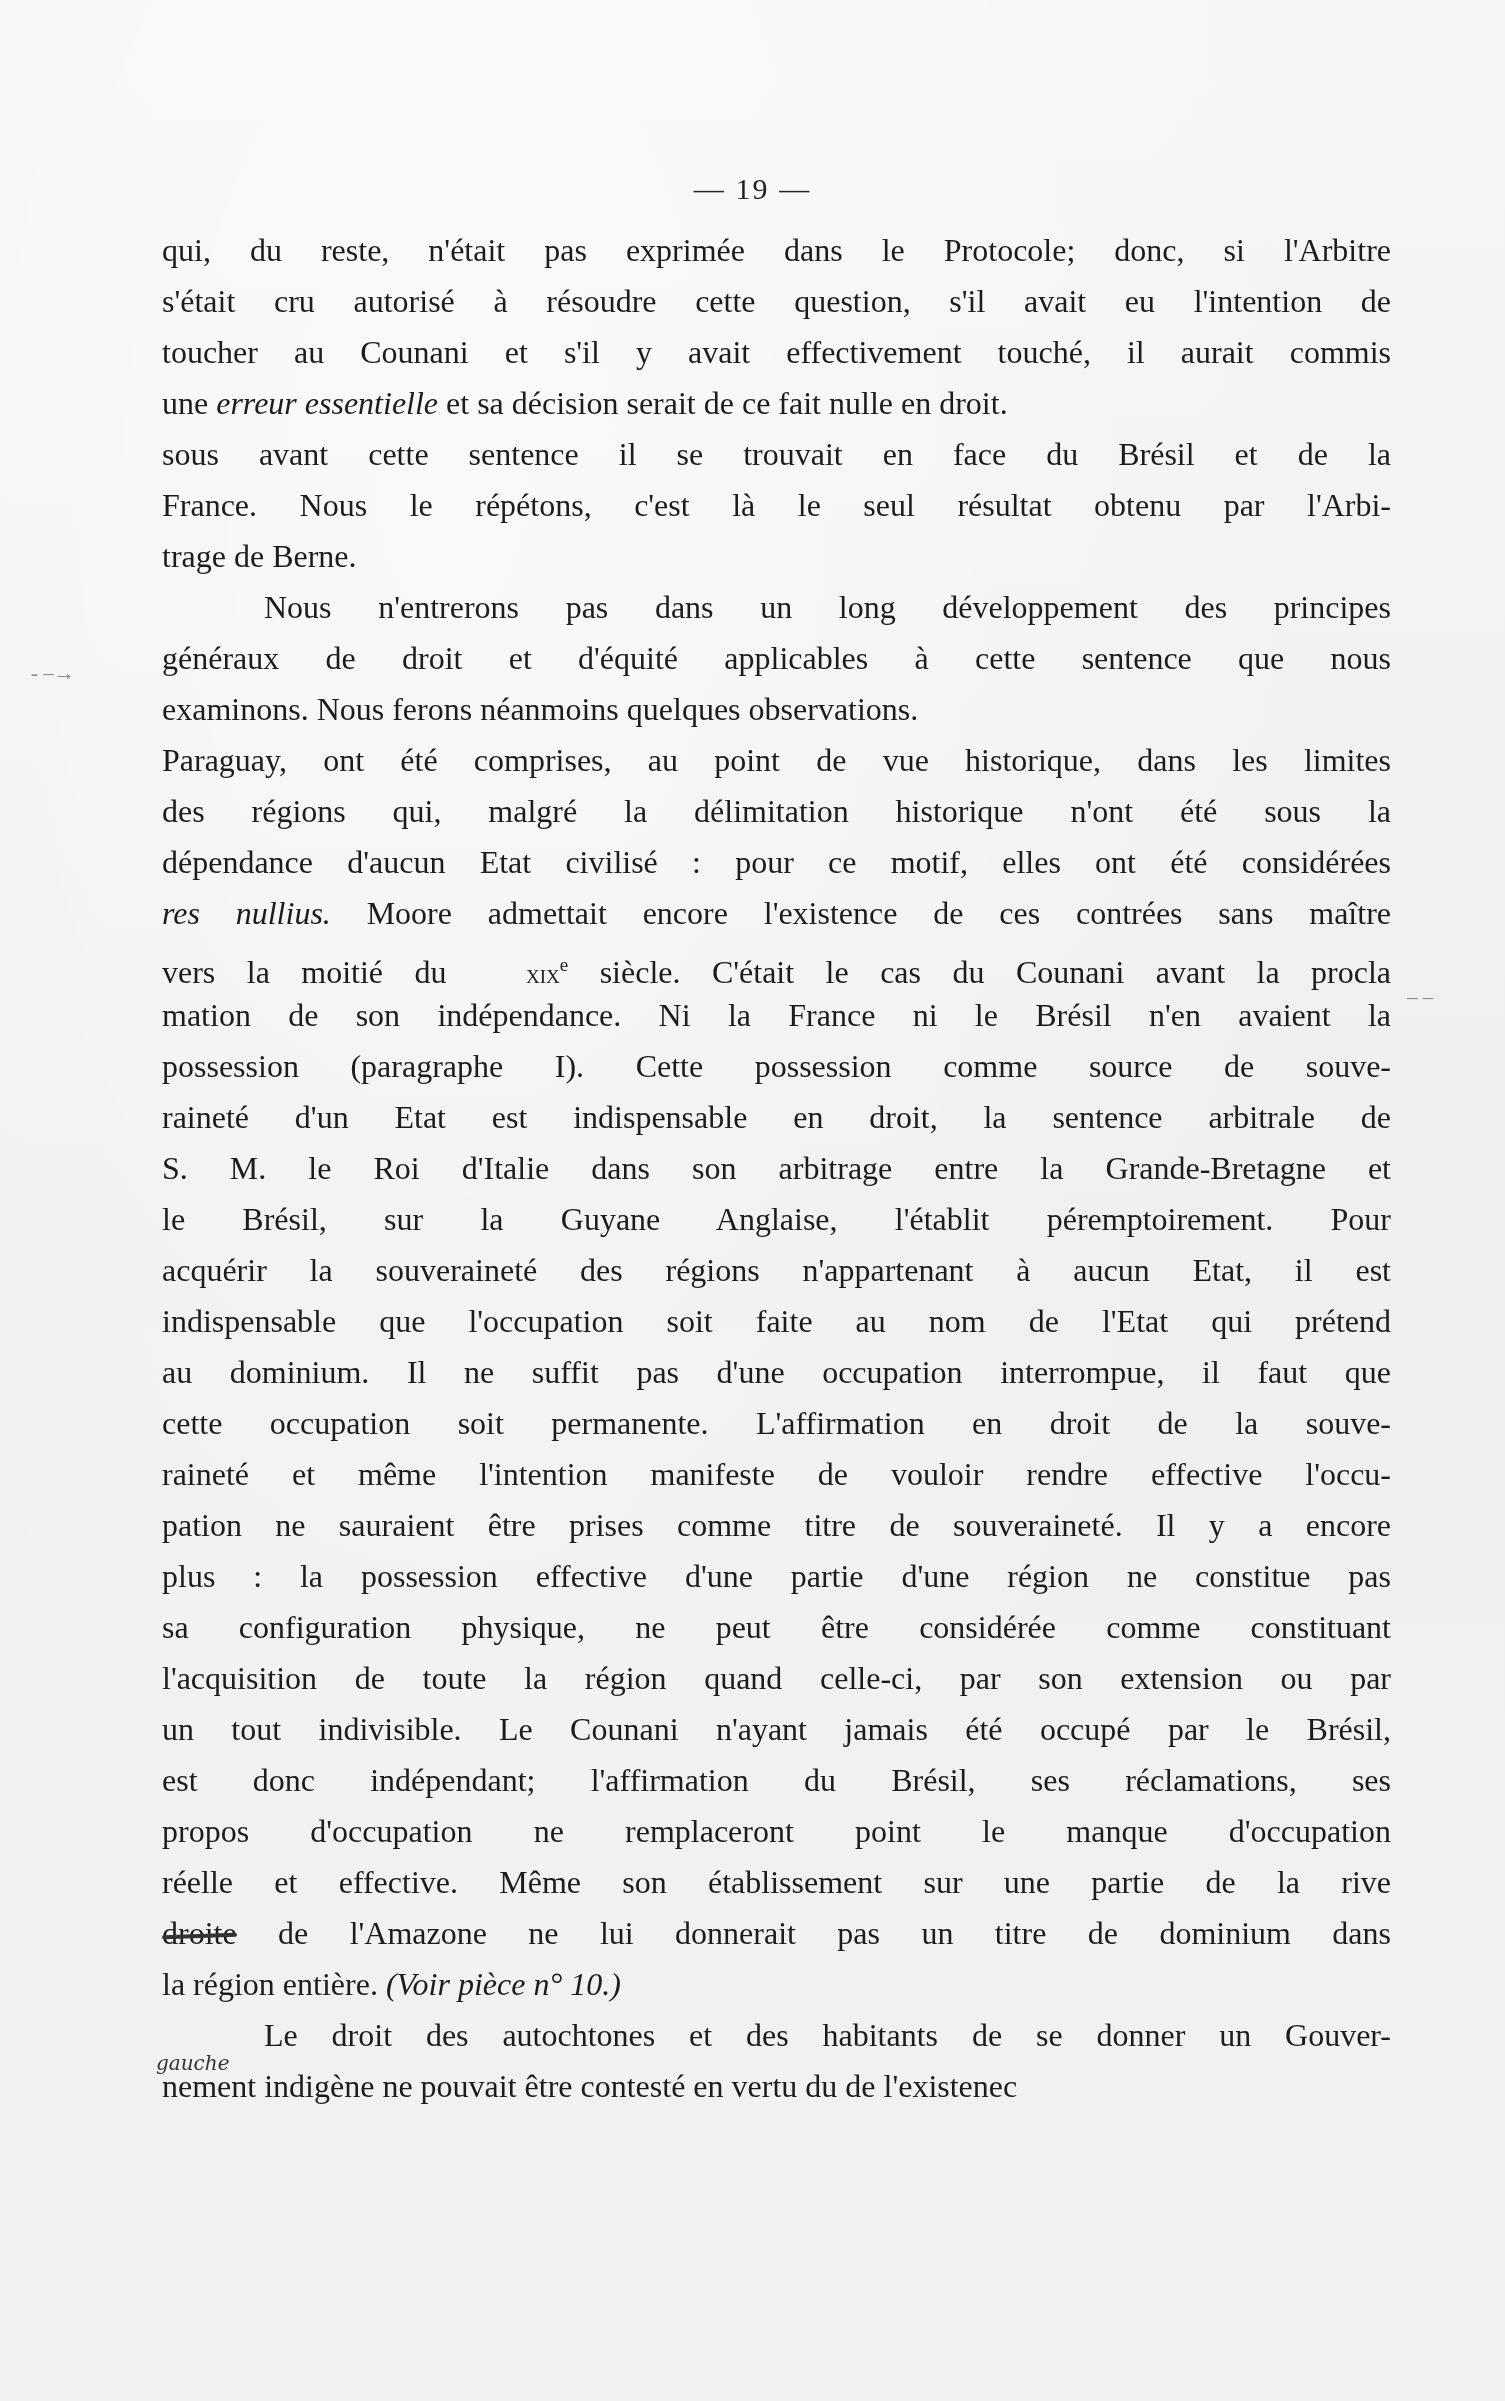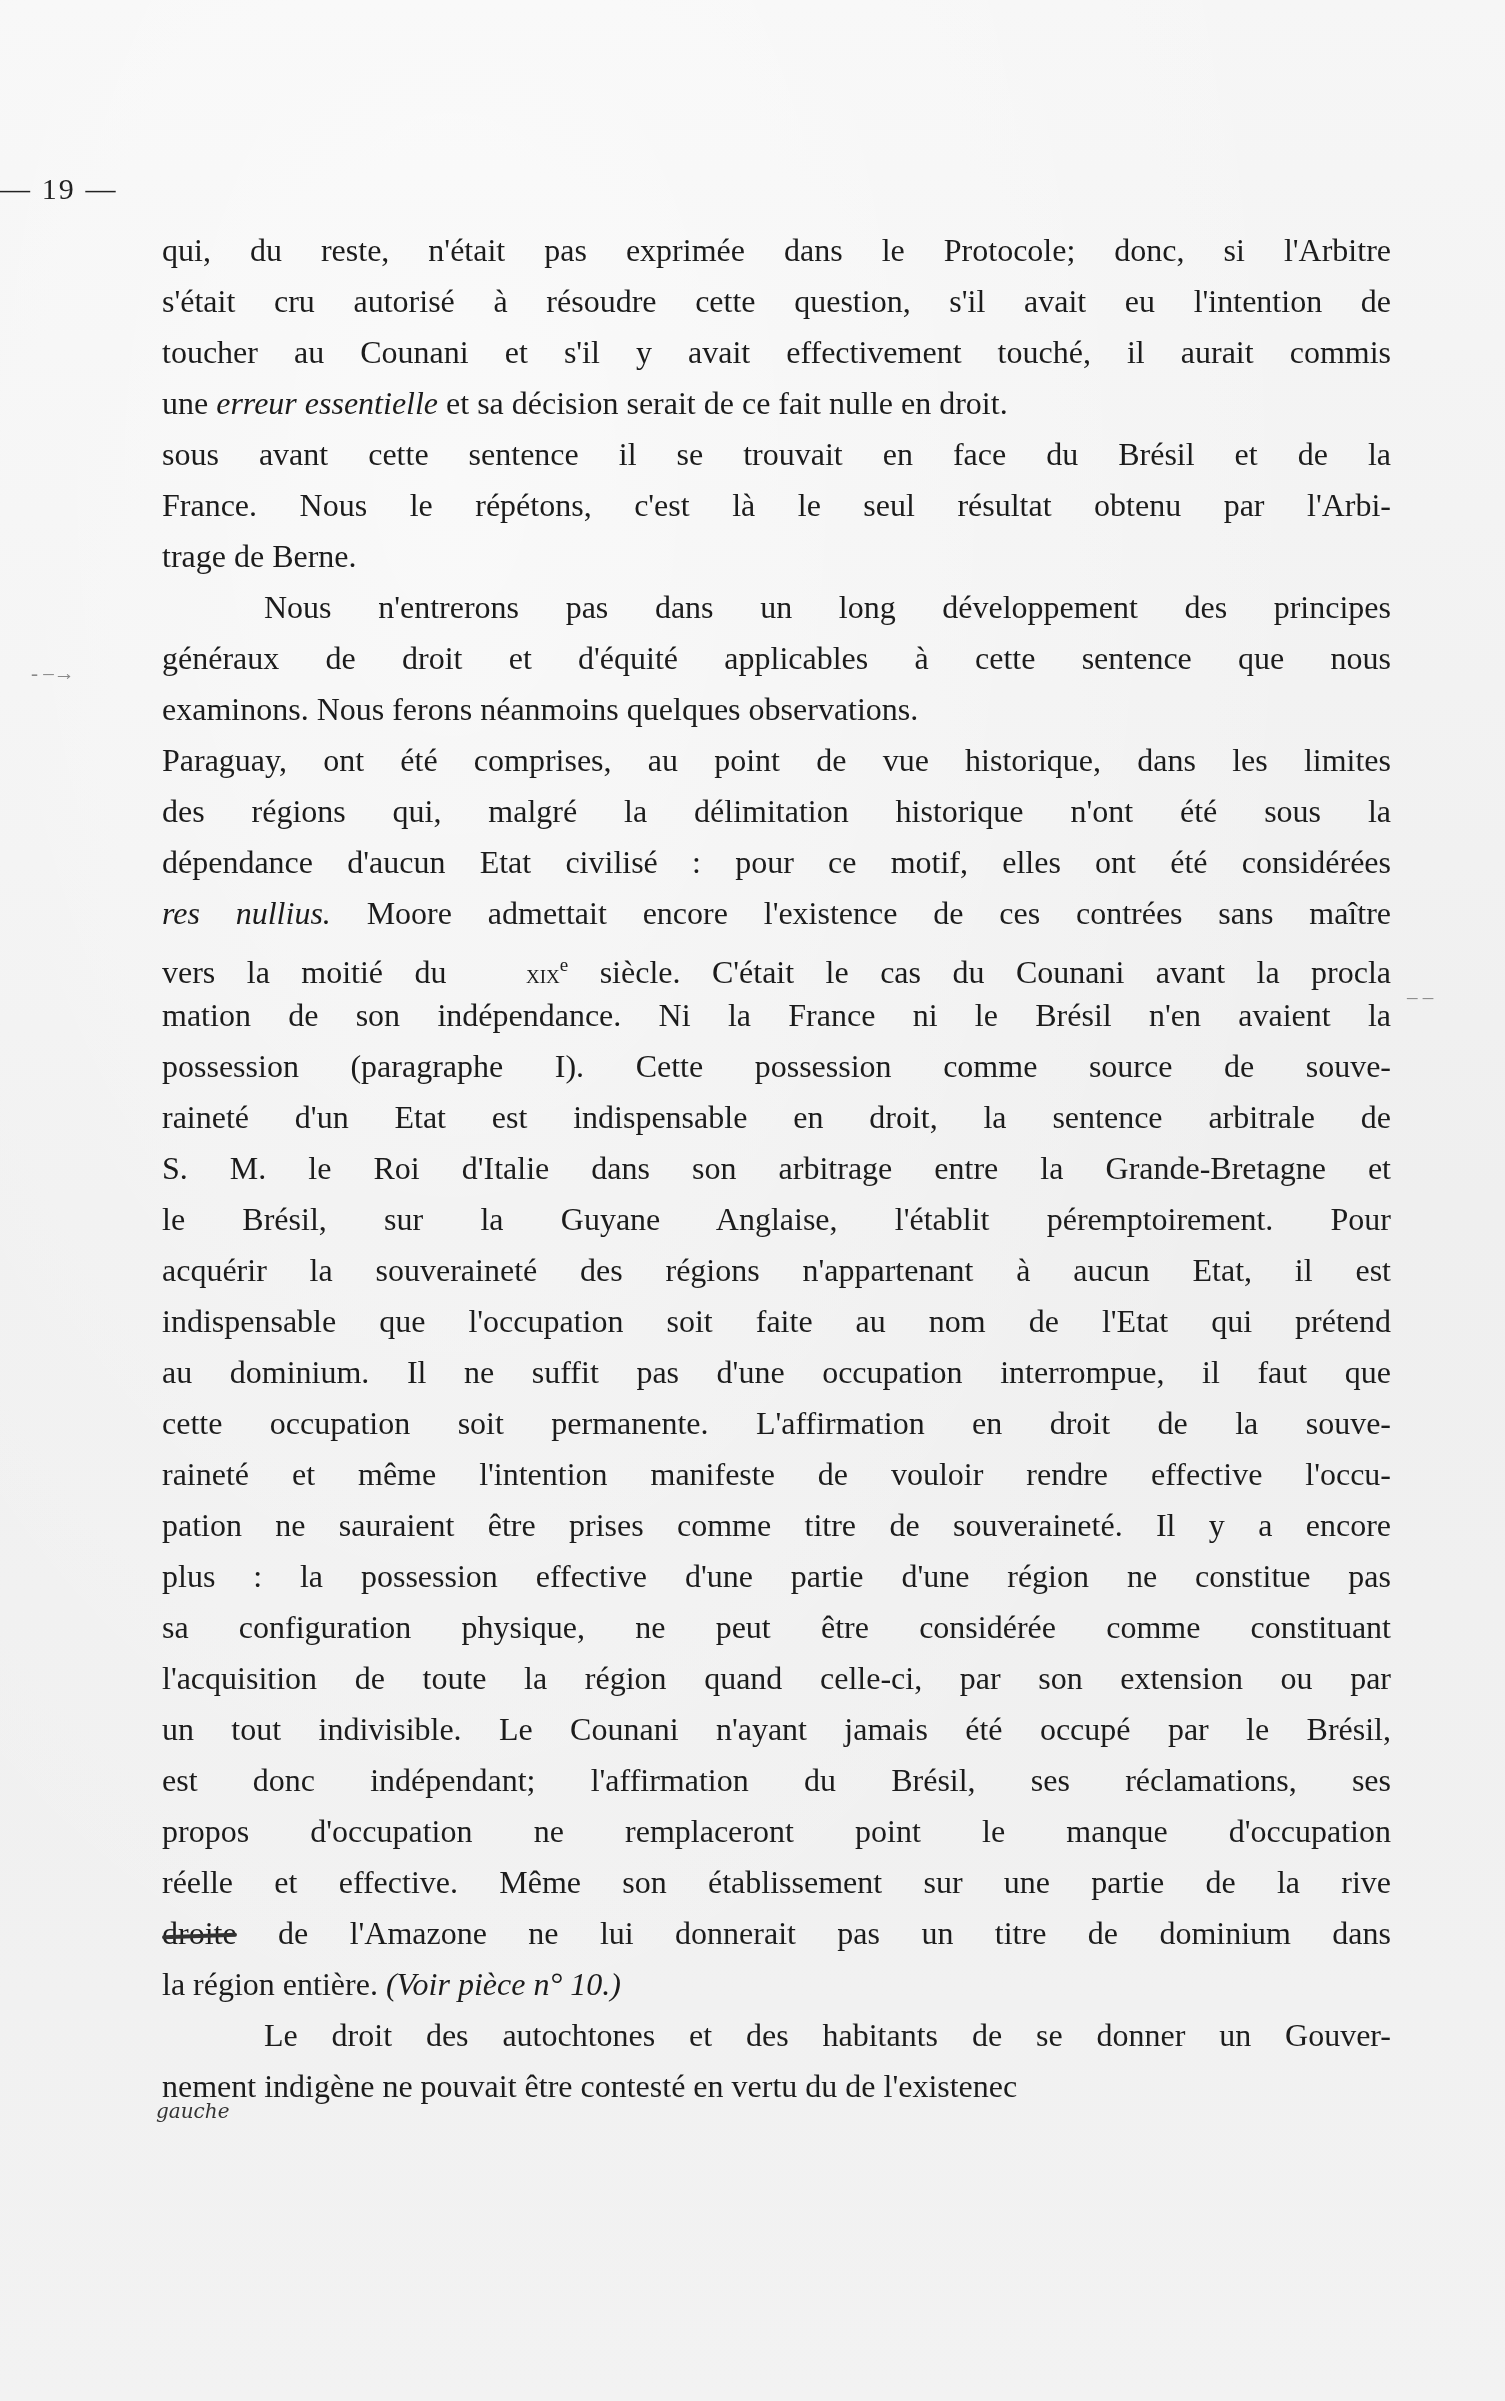--- a/index.html
+++ b/index.html
@@ -17,21 +17,21 @@
     left: 0; top: 0;
     width: 1505px; height: 2401px;
     background:
       radial-gradient(ellipse at 30% 20%, rgba(255,255,255,0.5), rgba(255,255,255,0) 60%),
       linear-gradient(180deg, #f6f6f6 0%, #efefef 50%, #f2f2f2 100%);
   }
   .page-number {
     position: absolute;
     top: 172px;
     left: 0; width: 1505px;
-    text-align: left;
+    text-align: center;
     font-size: 30px;
     letter-spacing: 2.1px;
     color: #222;
   }
   .text-block {
     position: absolute;
     left: 162px;
     top: 225px;
     width: 1229px;
     font-size: 32px;
@@ -62,21 +62,20 @@
     transform: rotate(-2deg);
   }
   .handwritten {
     position: absolute;
     left: 156px;
     top: 2051px;
     font-family: "DejaVu Serif", serif;
     font-style: italic;
     font-size: 20px;
     color: #333;
-    margin-top: 48px;
   }
   .margin-mark {
     position: absolute;
     color: #888;
     font-size: 21px;
   }
 </style>
 </head>
 <body>
 

